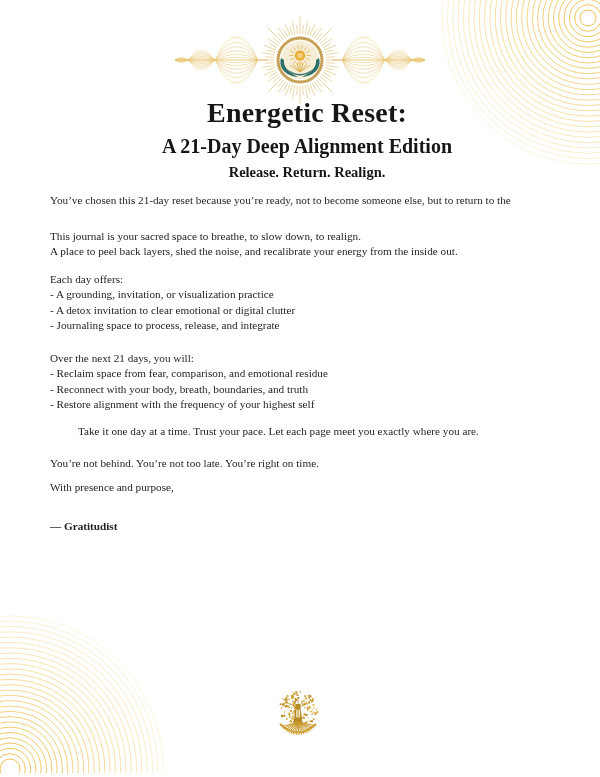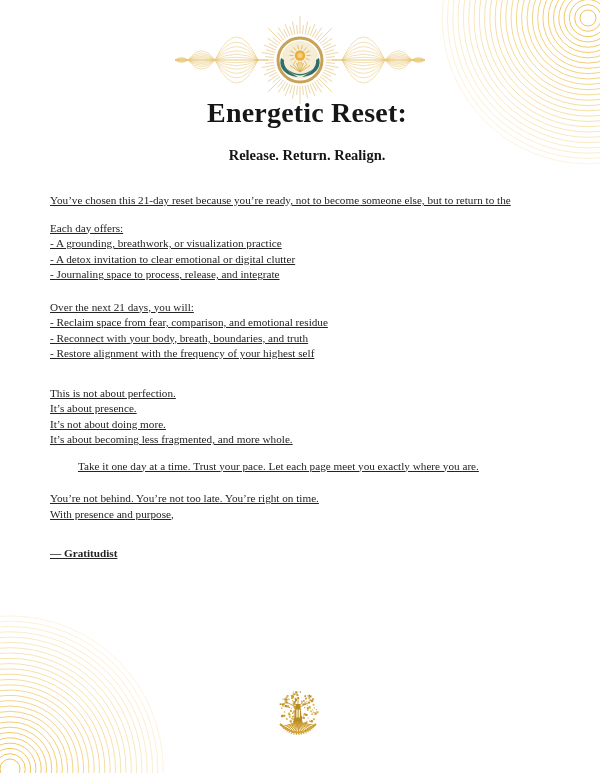--- a/index.html
+++ b/index.html
@@ -8,26 +8,26 @@
     background:#ffffff; overflow:hidden;
     font-family:"Liberation Serif", serif; color:#212121;
   }
   .corner { position:absolute; pointer-events:none; }
   .corner.tr { top:0; right:0; }
   .corner.bl { bottom:0; left:0; }
   .sunburst { position:absolute; left:170px; top:16px; width:260px; height:88px; }
   .heading { position:absolute; top:97px; left:14px; right:0; text-align:center; color:#161616; }
   .title    { font-size:28px; font-weight:bold; line-height:1.15; letter-spacing:.2px; }
   .subtitle { font-size:20px; font-weight:bold; margin-top:5px; line-height:1.2; }
-  .tagline  { font-size:14.5px; font-weight:bold; margin-top:17px; line-height:1.25; }
-  .body-text { position:absolute; left:50px; top:193px; width:510px; font-size:11.2px; color:#242424;text-decoration:underline; }
+  .tagline  { font-size:14.5px; font-weight:bold; margin-top:5px; line-height:1.25; }
+  .body-text { position:absolute; left:50px; top:193px; width:510px; font-size:11.2px; color:#242424; }
   .para { margin:0; }
   .line { line-height:15.5px; white-space:nowrap; }
   .g20 { margin-top:20px; } .g22 { margin-top:12px; } .g17 { margin-top:17px; }
-  .g24 { margin-top:24px; } .g11 { margin-top:11px;margin-left:28px; } .g8 { }
+  .g24 { margin-top:24px; } .g11 { margin-top:11px;margin-left:28px; } .g8 { margin-top:8px; }
   .sig .line { font-weight:bold; }
   .footer-logo { position:absolute; left:270px; top:685px; width:56px; height:58px; }
 </style>
 </head>
 <body>
 
 <div class="page">
 
   <div class="corner tr" id="corner-tr"><svg width="170" height="175" viewBox="0 0 170 175">
         <defs>
@@ -279,44 +279,43 @@
         <line x1="130" y1="56" x2="123.2" y2="48.2" stroke="#D9A83C" stroke-width="0.8"></line>
         <line x1="130" y1="56" x2="126.6" y2="47.1" stroke="#D9A83C" stroke-width="0.8"></line>
         <line x1="130" y1="56" x2="130" y2="46" stroke="#D9A83C" stroke-width="0.8"></line>
         <line x1="130" y1="56" x2="133.4" y2="47.1" stroke="#D9A83C" stroke-width="0.8"></line>
         <line x1="130" y1="56" x2="136.8" y2="48.2" stroke="#D9A83C" stroke-width="0.8"></line>
         <line x1="130" y1="56" x2="140.2" y2="49.3" stroke="#D9A83C" stroke-width="0.8"></line>
       </svg></div>
 
   <div class="heading">
     <div class="title">Energetic Reset:</div>
+    <div class="subtitle">A 21-Day Deep Alignment Edition</div>
     <div class="tagline">Release. Return. Realign.</div>
   </div>
 
   <div class="body-text">
     <div class="para">
       <div class="line">You’ve chosen this 21-day reset because you’re ready, not to become someone else, but to return to the</div>
     </div>
+    <div class="para g20">
+      <div class="line">This journal is your sacred space to breathe, to slow down, to realign.</div>
+      <div class="line">A place to peel back layers, shed the noise, and recalibrate your energy from the inside out.</div>
+    </div>
     <div class="para g22">
       <div class="line">Each day offers:</div>
-      <div class="line">- A grounding, breathwork, or visualization practice</div>
+      <div class="line">- A grounding, invitation, or visualization practice</div>
       <div class="line">- A detox invitation to clear emotional or digital clutter</div>
       <div class="line">- Journaling space to process, release, and integrate</div>
     </div>
     <div class="para g17">
       <div class="line">Over the next 21 days, you will:</div>
       <div class="line">- Reclaim space from fear, comparison, and emotional residue</div>
       <div class="line">- Reconnect with your body, breath, boundaries, and truth</div>
       <div class="line">- Restore alignment with the frequency of your highest self</div>
-    </div>
-    <div class="para g24">
-      <div class="line">This is not about perfection.</div>
-      <div class="line">It’s about presence.</div>
-      <div class="line">It’s not about doing more.</div>
-      <div class="line">It’s about becoming less fragmented, and more whole.</div>
     </div>
     <div class="para g11">
       <div class="line">Take it one day at a time. Trust your pace. Let each page meet you exactly where you are.</div>
     </div>
     <div class="para g17">
       <div class="line">You’re not behind. You’re not too late. You’re right on time.</div>
     </div>
     <div class="para g8">
       <div class="line">With presence and purpose,</div>
     </div>

